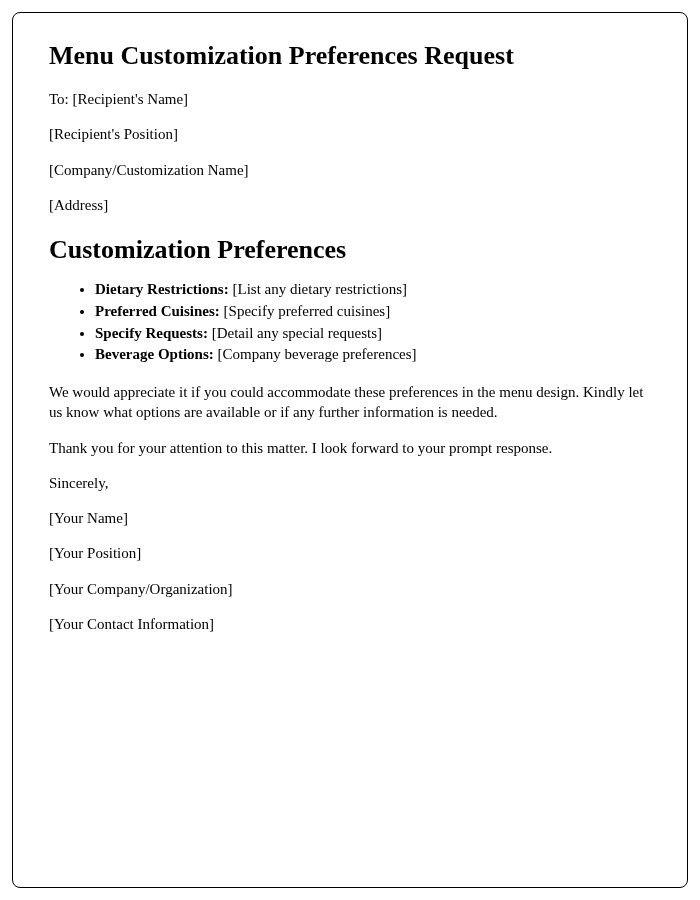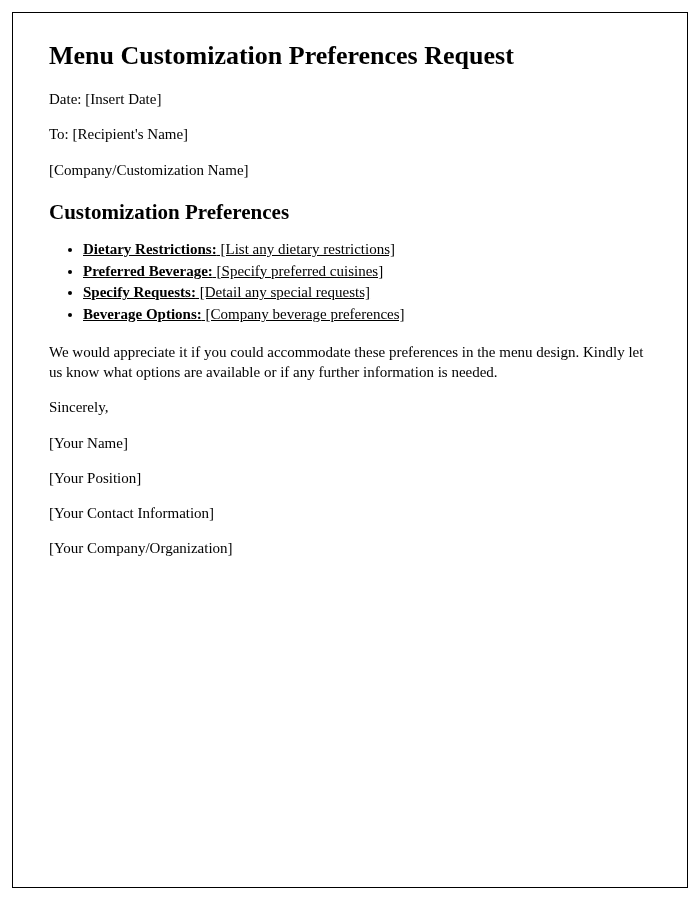--- a/index.html
+++ b/index.html
@@ -1,18 +1,19 @@
 <!DOCTYPE html>
 <html><head>
   <meta charset="utf-8">
   <style>
     * {
       margin: 0;
       padding: 0;
       box-sizing: border-box;
+      border-radius: 8px;
     }
     body {
       font-family: 'Times New Roman', Times, serif;
       background: #fff;
       width: 700px;
       height: 900px;
       padding: 12px;
     }
     .document {
       border: 1px solid #000;
@@ -20,73 +21,74 @@
       height: 100%;
       padding: 28px 36px;
       overflow: hidden;
     }
     h1 {
       font-size: 26px;
       font-weight: bold;
       margin-bottom: 18px;
     }
     h2 {
-      font-size: 21px;
+      font-size: 26px;
       font-weight: bold;
       margin-top: 20px;
       margin-bottom: 14px;
     }
     p {
       font-size: 15px;
       margin-bottom: 15px;
       line-height: 1.35;
     }
     ul {
-      margin-left: 34px;
+      margin-left: 46px;
       margin-bottom: 16px;
-      text-decoration: underline;
     }
     li {
       font-size: 15px;
       line-height: 1.45;
     }
     .bold-label {
       font-weight: bold;
     }
   </style>
 </head>
 <body>
 
 <div class="document">
   <h1>Menu Customization Preferences Request</h1>
 
-  <p>Date: [Insert Date]</p>
   <p>To: [Recipient's Name]</p>
+  <p>[Recipient's Position]</p>
   <p>[Company/Customization Name]</p>
+  <p>[Address]</p>
 
 
 
   <h2>Customization Preferences</h2>
 
   <ul>
     <li>
       <span class="bold-label">Dietary Restrictions:</span><span> [List any dietary restrictions]</span>
     </li>
     <li>
-      <span class="bold-label">Preferred Beverage:</span><span> [Specify preferred cuisines]</span>
+      <span class="bold-label">Preferred Cuisines:</span><span> [Specify preferred cuisines]</span>
     </li>
     <li>
       <span class="bold-label">Specify Requests:</span><span> [Detail any special requests]</span>
     </li>
     <li>
       <span class="bold-label">Beverage Options:</span><span> [Company beverage preferences]</span>
     </li>
   </ul>
 
   <p>We would appreciate it if you could accommodate these preferences in the menu design. Kindly let us know what options are available or if any further information is needed.</p>
+  <p>Thank you for your attention to this matter. I look forward to your prompt response.</p>
 
   <p>Sincerely,</p>
 
   <p>[Your Name]</p>
   <p>[Your Position]</p>
+  <p>[Your Company/Organization]</p>
   <p>[Your Contact Information]</p>
-  <p>[Your Company/Organization]</p>
 </div>
 
 </body></html>

